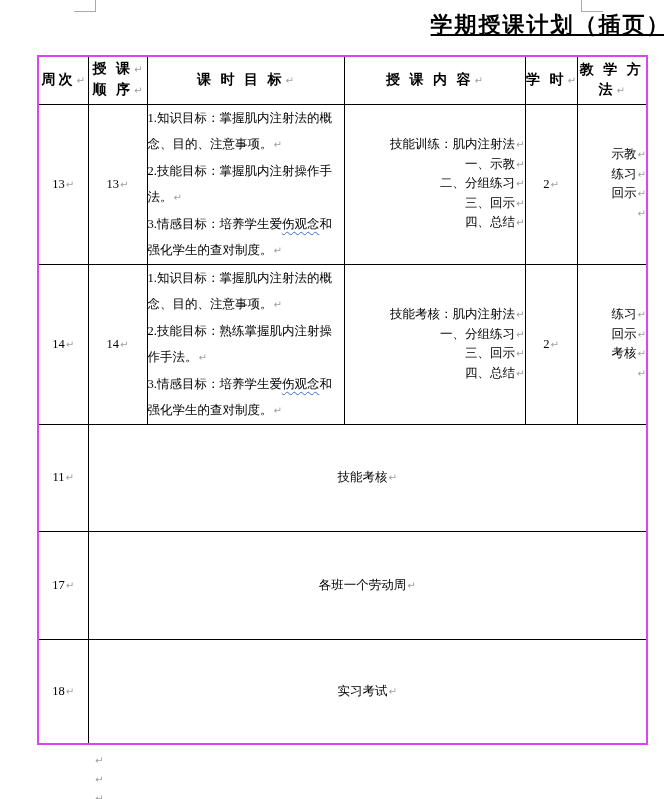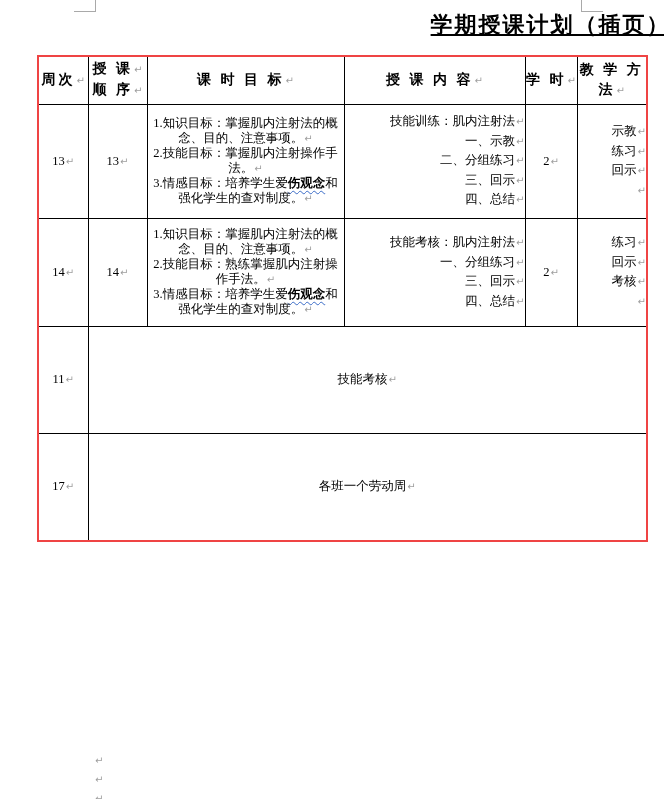--- a/index.html
+++ b/index.html
@@ -10,33 +10,33 @@
   .crop.tl{left:74px;border-bottom-width:1px;border-right-width:1px;}
   .crop.tr{left:581px;border-bottom-width:1px;border-left-width:1px;}
   
   .doc-title{position:absolute;left:16px;top:10px;width:100%;text-align:right;
              font-size:22px;font-weight:bold;letter-spacing:2px;line-height:30px;text-decoration:underline;}
   
   .mark{color:#9e9e9e;font-family:"DejaVu Sans",sans-serif;font-size:10px;
         font-weight:normal;letter-spacing:0;margin-left:1px;}
   
   table.plan{position:absolute;left:37px;top:55px;width:609px;border-collapse:collapse;
-             table-layout:fixed;border:2px solid #ef4444;}
+             table-layout:fixed;border:2px solid #d946ef;}
   table.plan td{border:1px solid #000;padding:0;vertical-align:middle;
                 font-size:12.5px;overflow:hidden;}
   tr.hdr td{font-weight:bold;text-align:center;font-size:14px;letter-spacing:3px;
             line-height:20px;}
   td.c-week,td.c-order,td.c-hours{text-align:center;font-size:12px;}
-  td.c-obj{vertical-align:top;text-align:center;padding:2px 3px 0 5px;line-height:15px;}
+  td.c-obj{vertical-align:top;text-align:left;padding:2px 3px 0 5px;line-height:26px;}
   td.c-cont{text-align:right;padding-left:6px;line-height:19.5px;}
   td.c-meth{text-align:right;line-height:19.5px;}
   td.c-merged{text-align:center;padding-right:55px;font-size:12.5px;margin-top:39px;}
   .wavy{text-decoration-line:underline;text-decoration-style:wavy;
         text-decoration-color:#3b6cc7;text-decoration-thickness:1px;
-        text-underline-offset:3px;font-weight:bold;}
+        text-underline-offset:3px;}
   .after-marks{position:absolute;left:95px;top:751px;}
   .after-marks .mark{display:block;line-height:19px;margin:0;}
 </style>
 </head>
 <body>
 
 <div class="page">
 
   <div class="crop tl"></div>
   <div class="crop tr"></div>
@@ -149,20 +149,28 @@
 
     <tr style="height:108px">
       <td class="c-week">
         <span>17</span><span class="mark">↵</span>
       </td>
       <td class="c-merged" colspan="5">
         <span>各班一个劳动周</span><span class="mark">↵</span>
       </td>
     </tr>
 
+    <tr style="height:105px">
+      <td class="c-week">
+        <span>18</span><span class="mark">↵</span>
+      </td>
+      <td class="c-merged" colspan="5">
+        <span>实习考试</span><span class="mark">↵</span>
+      </td>
+    </tr>
   </tbody>
     </table>
 
   <div class="after-marks">
     <span class="mark">↵</span>
     <span class="mark">↵</span>
     <span class="mark">↵</span>
   </div>
 
 </div>

